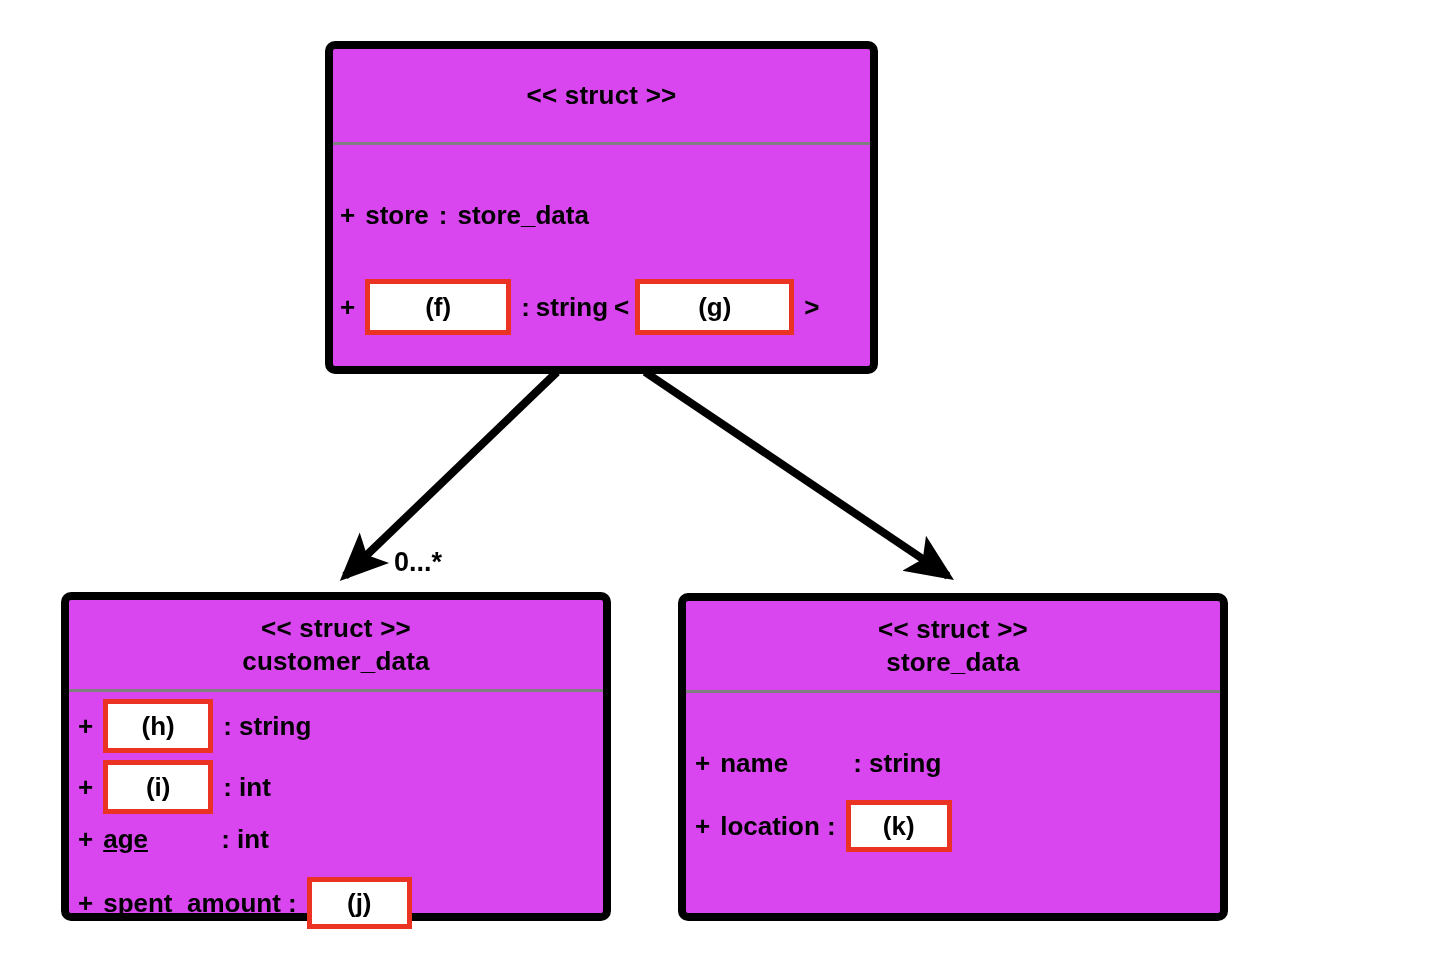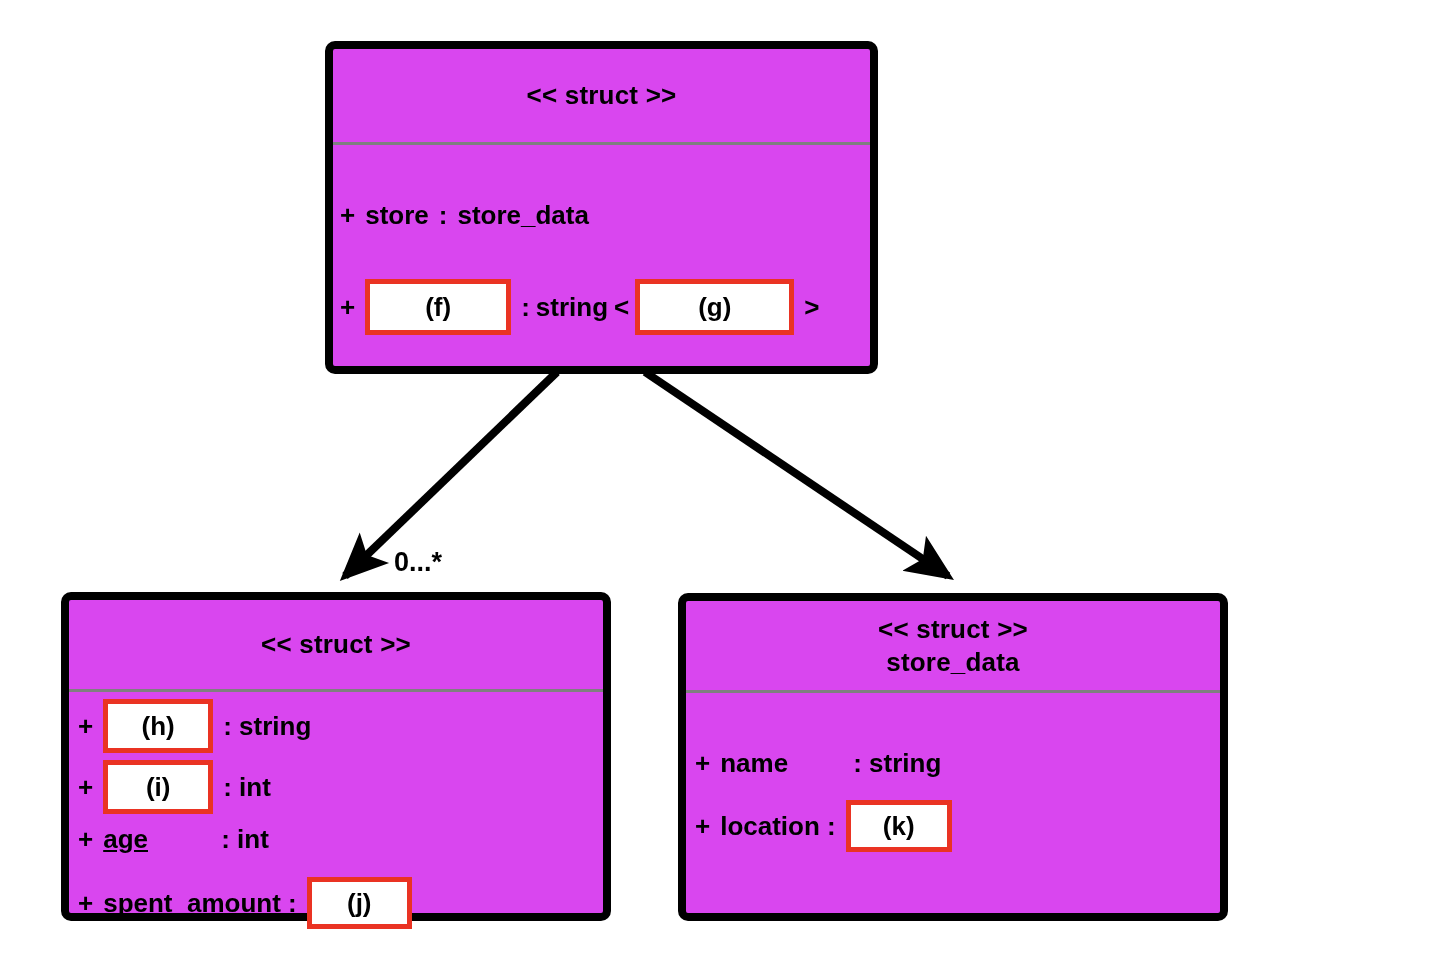--- a/index.html
+++ b/index.html
@@ -155,20 +155,21 @@
         <span class="attr-seg">&gt;</span>
       </div>
 
     </div>
   </div>
 
   <div class="uml-class" style="left:61px; top:592px; width:550px; height:329px;">
 
     <div class="uml-header" style="height:92px;">
       <div class="stereotype">&lt;&lt; struct &gt;&gt;</div>
+      <div class="classname">customer_data</div>
     </div>
 
     <div class="uml-body" style="height:231px;">
 
       <div class="attr-row" style="left:9px; top:7px;">
         <span class="attr-seg">+</span>
         <span class="sp-10"></span>
         <span class="blank-box" style="width:110px; height:54px;">(h)</span>
         <span class="sp-10"></span>
         <span class="attr-seg">: string</span>

